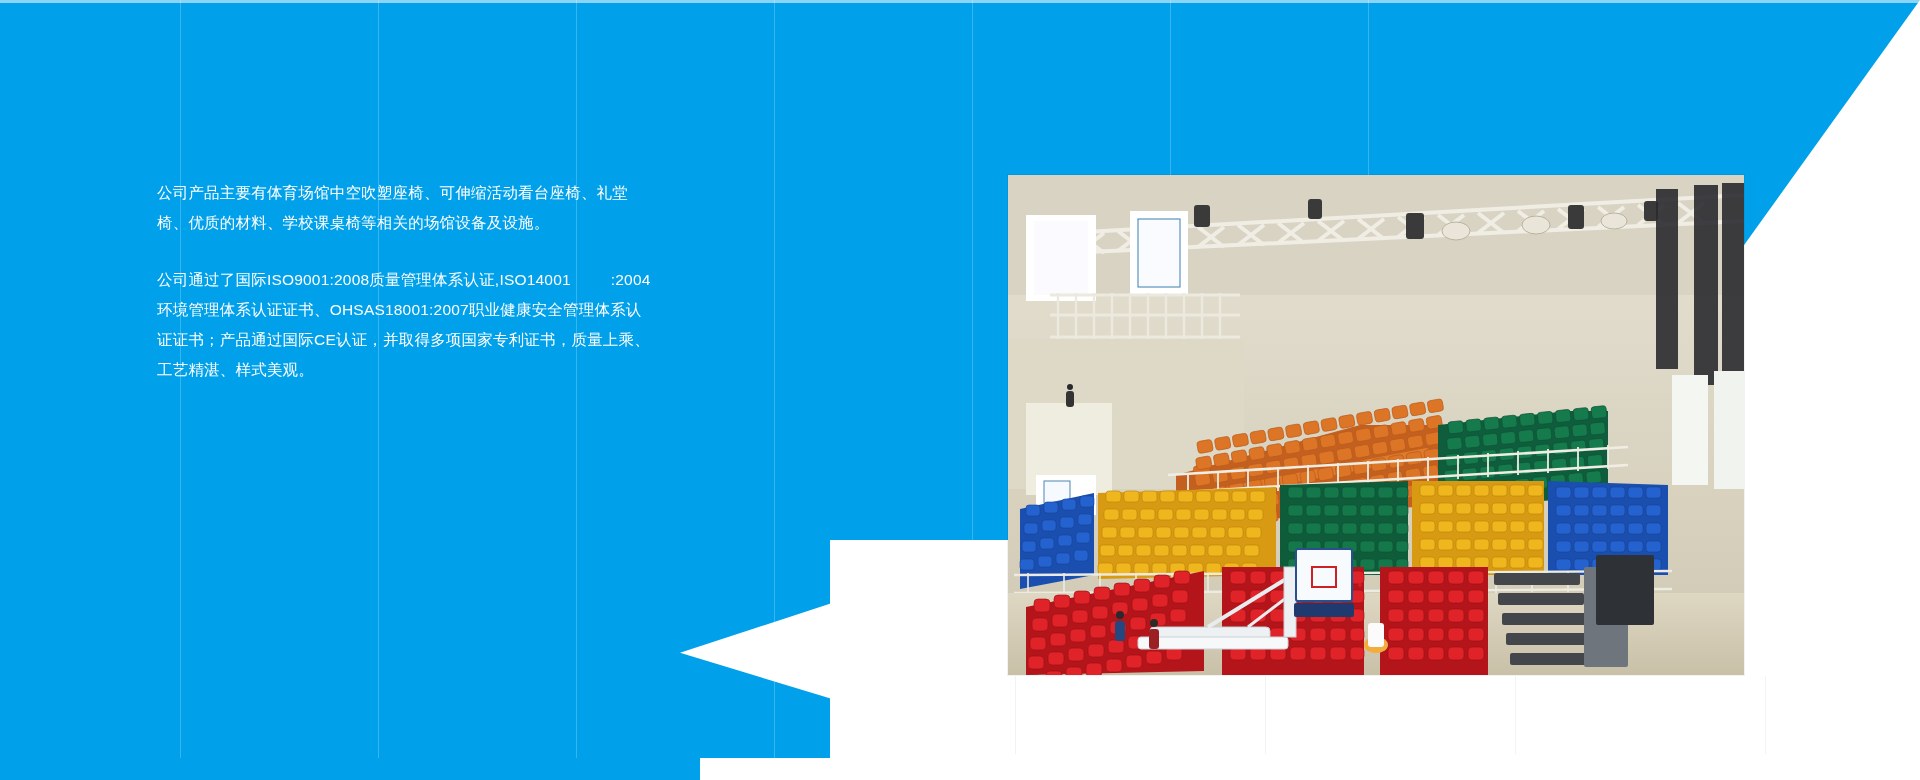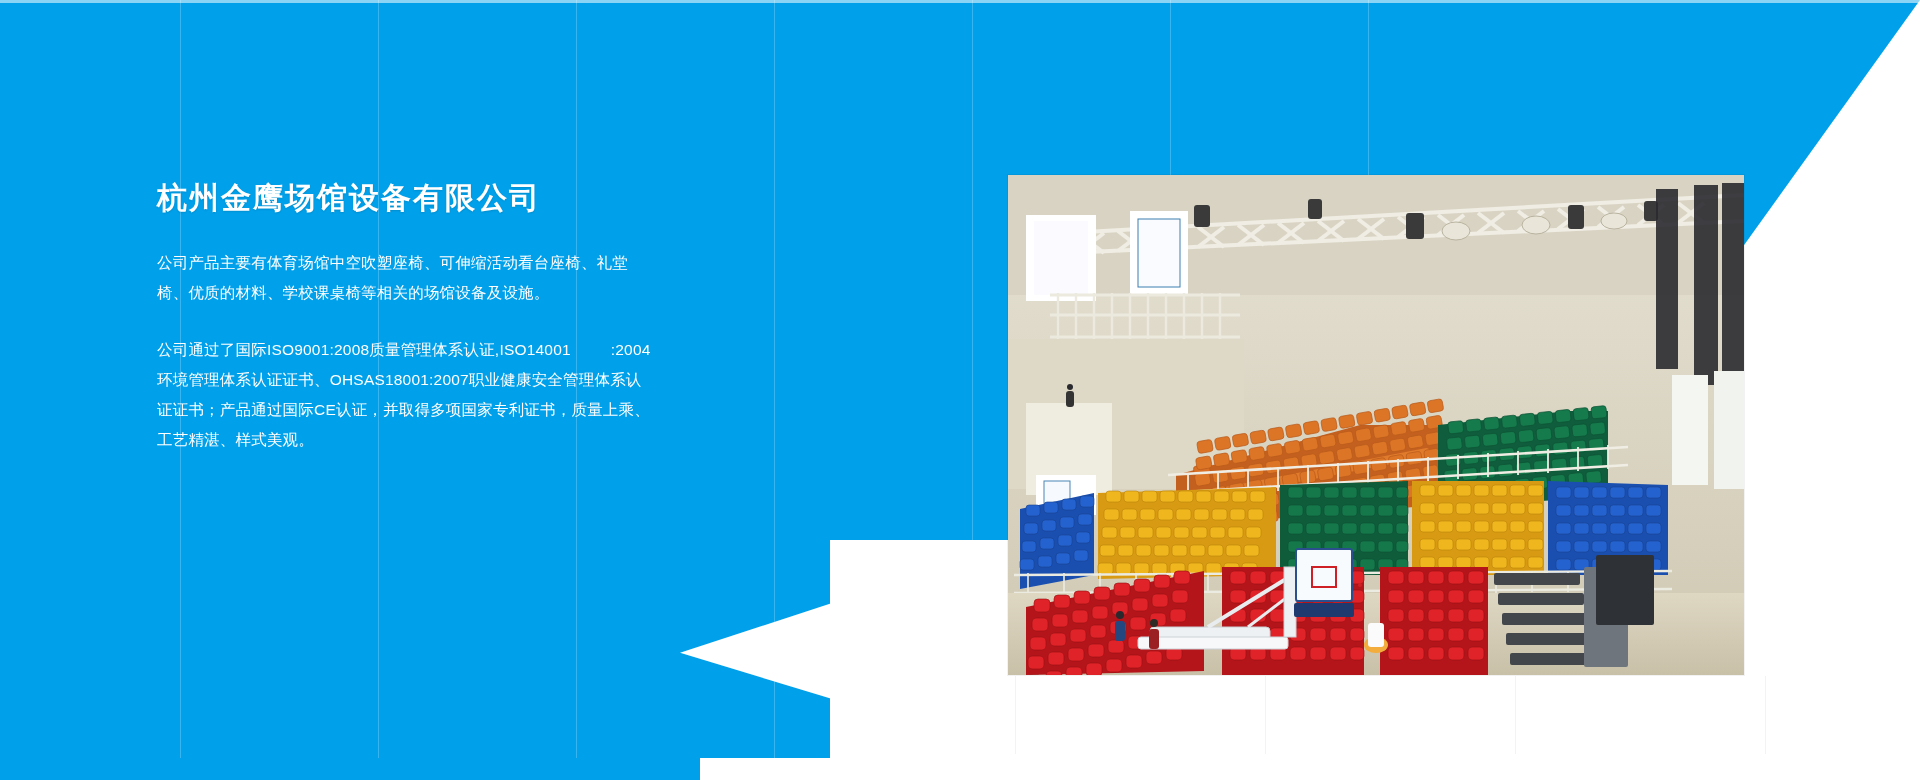--- a/index.html
+++ b/index.html
@@ -99,21 +99,20 @@
   <div class="top-sliver"></div>
 
   <div class="gridlines">
     <div class="gl dark" style="left:1015px;top:676px;height:78px"></div>
     <div class="gl dark" style="left:1265px;top:676px;height:78px"></div>
     <div class="gl dark" style="left:1515px;top:676px;height:78px"></div>
     <div class="gl dark" style="left:1765px;top:676px;height:78px"></div>
   </div>
 
   <div class="text-col">
-    <h1 class="company-title">杭州金鹰场馆设备有限公司</h1>
     <p class="para">公司产品主要有体育场馆中空吹塑座椅、可伸缩活动看台座椅、礼堂椅、优质的材料、学校课桌椅等相关的场馆设备及设施。</p>
     <p class="para"><span>公司通过了国际ISO9001:2008质量管理体系认证,ISO14001</span><span class="gap"></span><span>:2004环境管理体系认证证书、OHSAS18001:2007职业健康安全管理体系认证证书；产品通过国际CE认证，并取得多项国家专利证书，质量上乘、工艺精湛、样式美观。</span></p>
   </div>
 
   <div class="photo">
     <svg viewBox="0 0 736 500" preserveAspectRatio="none" aria-hidden="true">
       <defs>
         <linearGradient id="wallg" x1="0" y1="0" x2="0" y2="1">
           <stop offset="0%" stop-color="#e6e2d4"></stop>
             <stop offset="100%" stop-color="#cfc8b2"></stop>

